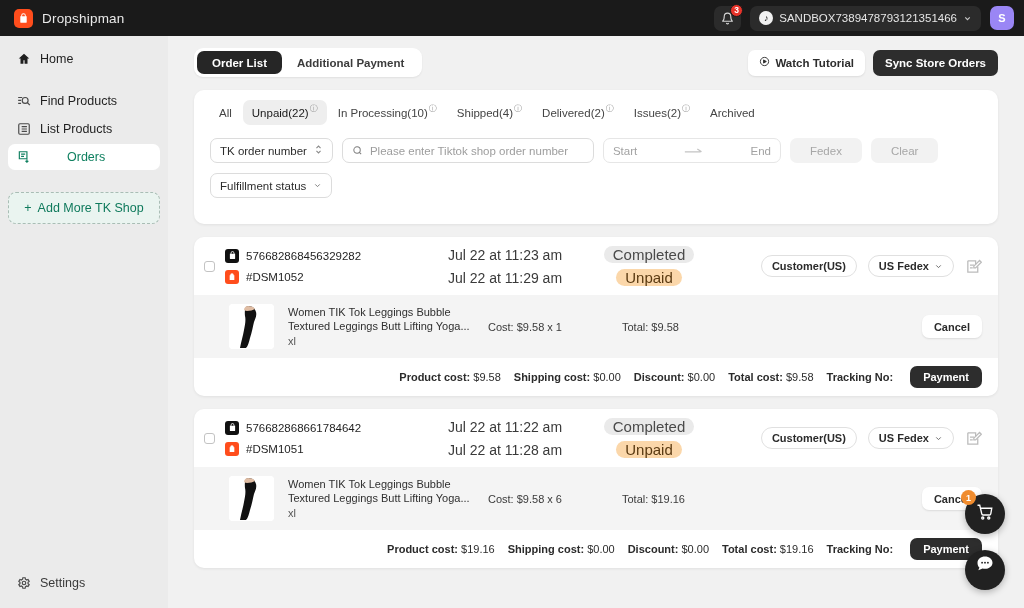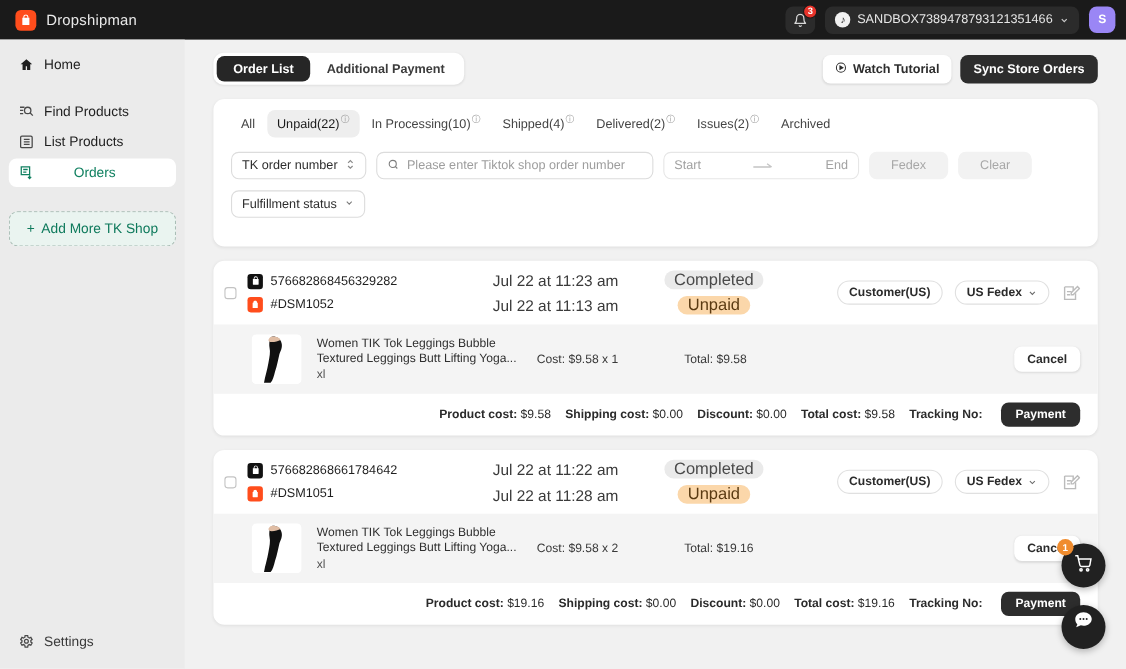--- a/index.html
+++ b/index.html
@@ -419,21 +419,21 @@
             <span class="dsm-ico">
               <svg width="8" height="8" viewBox="0 0 24 24" fill="#fff">
                   <path d="M7 7V5.5A5 5 0 0 1 17 5.5V7h2v13a1 1 0 0 1-1 1H6a1 1 0 0 1-1-1V7h2z"></path>
                 </svg>
             </span>
             <span>#DSM1052</span>
           </div>
         </div>
         <div class="oh-times">
           <span>Jul 22 at 11:23 am</span>
-          <span>Jul 22 at 11:13 am</span>
+          <span>Jul 22 at 11:29 am</span>
         </div>
         <div class="oh-badges">
           <span class="badge gray">Completed</span>
           <span class="badge orange">Unpaid</span>
         </div>
         <div class="oh-right">
           <span class="pill">Customer(US)</span>
           <span class="pill">
             <span>US Fedex</span>
             <svg width="9" height="9" viewBox="0 0 24 24" fill="none" stroke="#6a6a6a" stroke-width="2.6">
@@ -531,21 +531,21 @@
           <svg width="45" height="45" viewBox="0 0 45 45">
             <rect width="45" height="45" fill="#ffffff"></rect>
             <path d="M19 2c4 0 7 2 8 6 1 4-1 7-2 10-1 4-2 10-4 16-1 4-2 8-4 10h-6c1-6 3-12 4-18 1-5 2-10 1-14-0.5-4 0-10 3-10z" fill="#111111"></path>
             <path d="M19 2c3 0 6 1 7 3-2 1-5 2-8 2-2 0-3-1-3-2 1-2 2-3 4-3z" fill="#e0bda4"></path>
           </svg>
         </div>
         <div class="prod-title">
           <div>Women TIK Tok Leggings Bubble Textured Leggings Butt Lifting Yoga...</div>
           <div class="prod-variant">xl</div>
         </div>
-        <div class="cost-col">Cost: $9.58 x 2</div>
+        <div class="cost-col">Cost: $9.58 x 6</div>
         <div class="total-col">Total: $19.16</div>
         <div class="cancel-btn">Cancel</div>
       </div>
 
       <div class="order-foot">
         <span class="foot-item"><b>Product cost:</b> <span>$19.16</span></span>
         <span class="foot-item"><b>Shipping cost:</b> <span>$0.00</span></span>
         <span class="foot-item"><b>Discount:</b> <span>$0.00</span></span>
         <span class="foot-item"><b>Total cost:</b> <span>$19.16</span></span>
         <span class="foot-item"><b>Tracking No:</b> <span></span></span>

